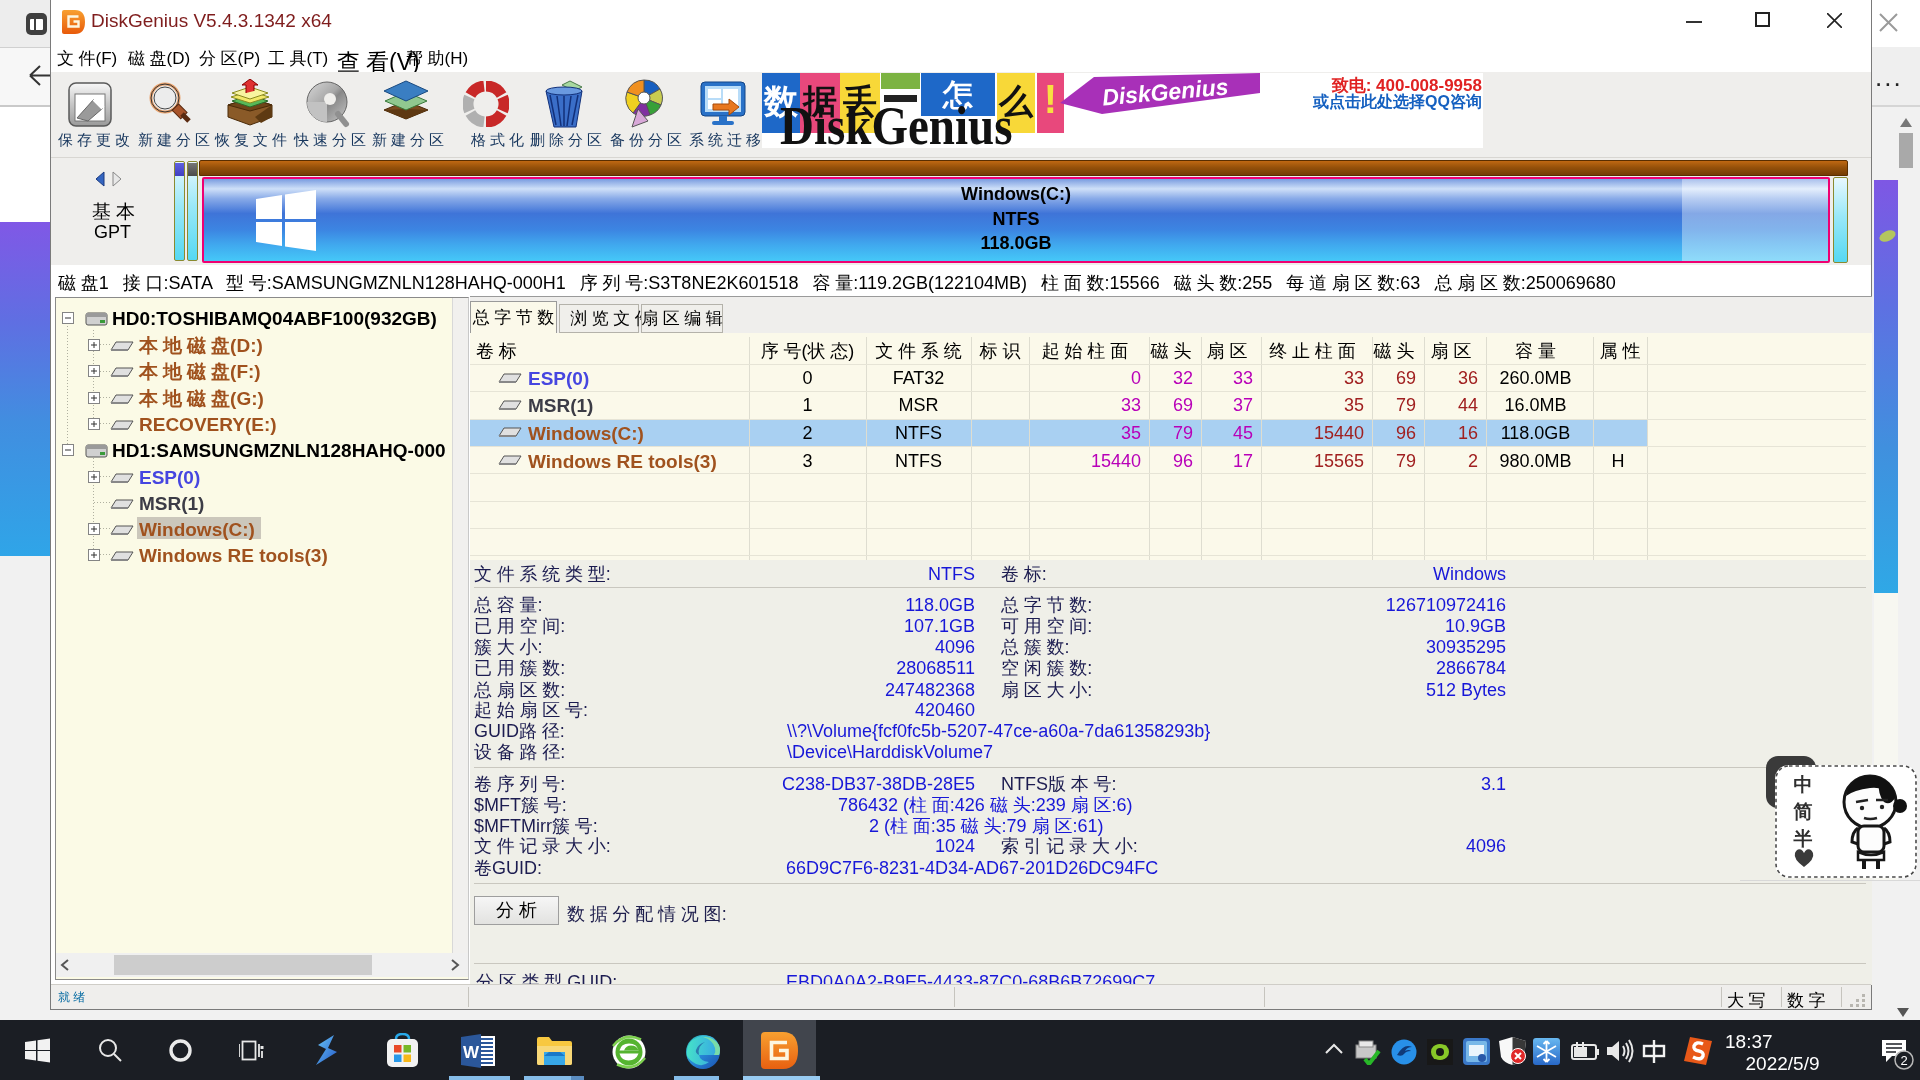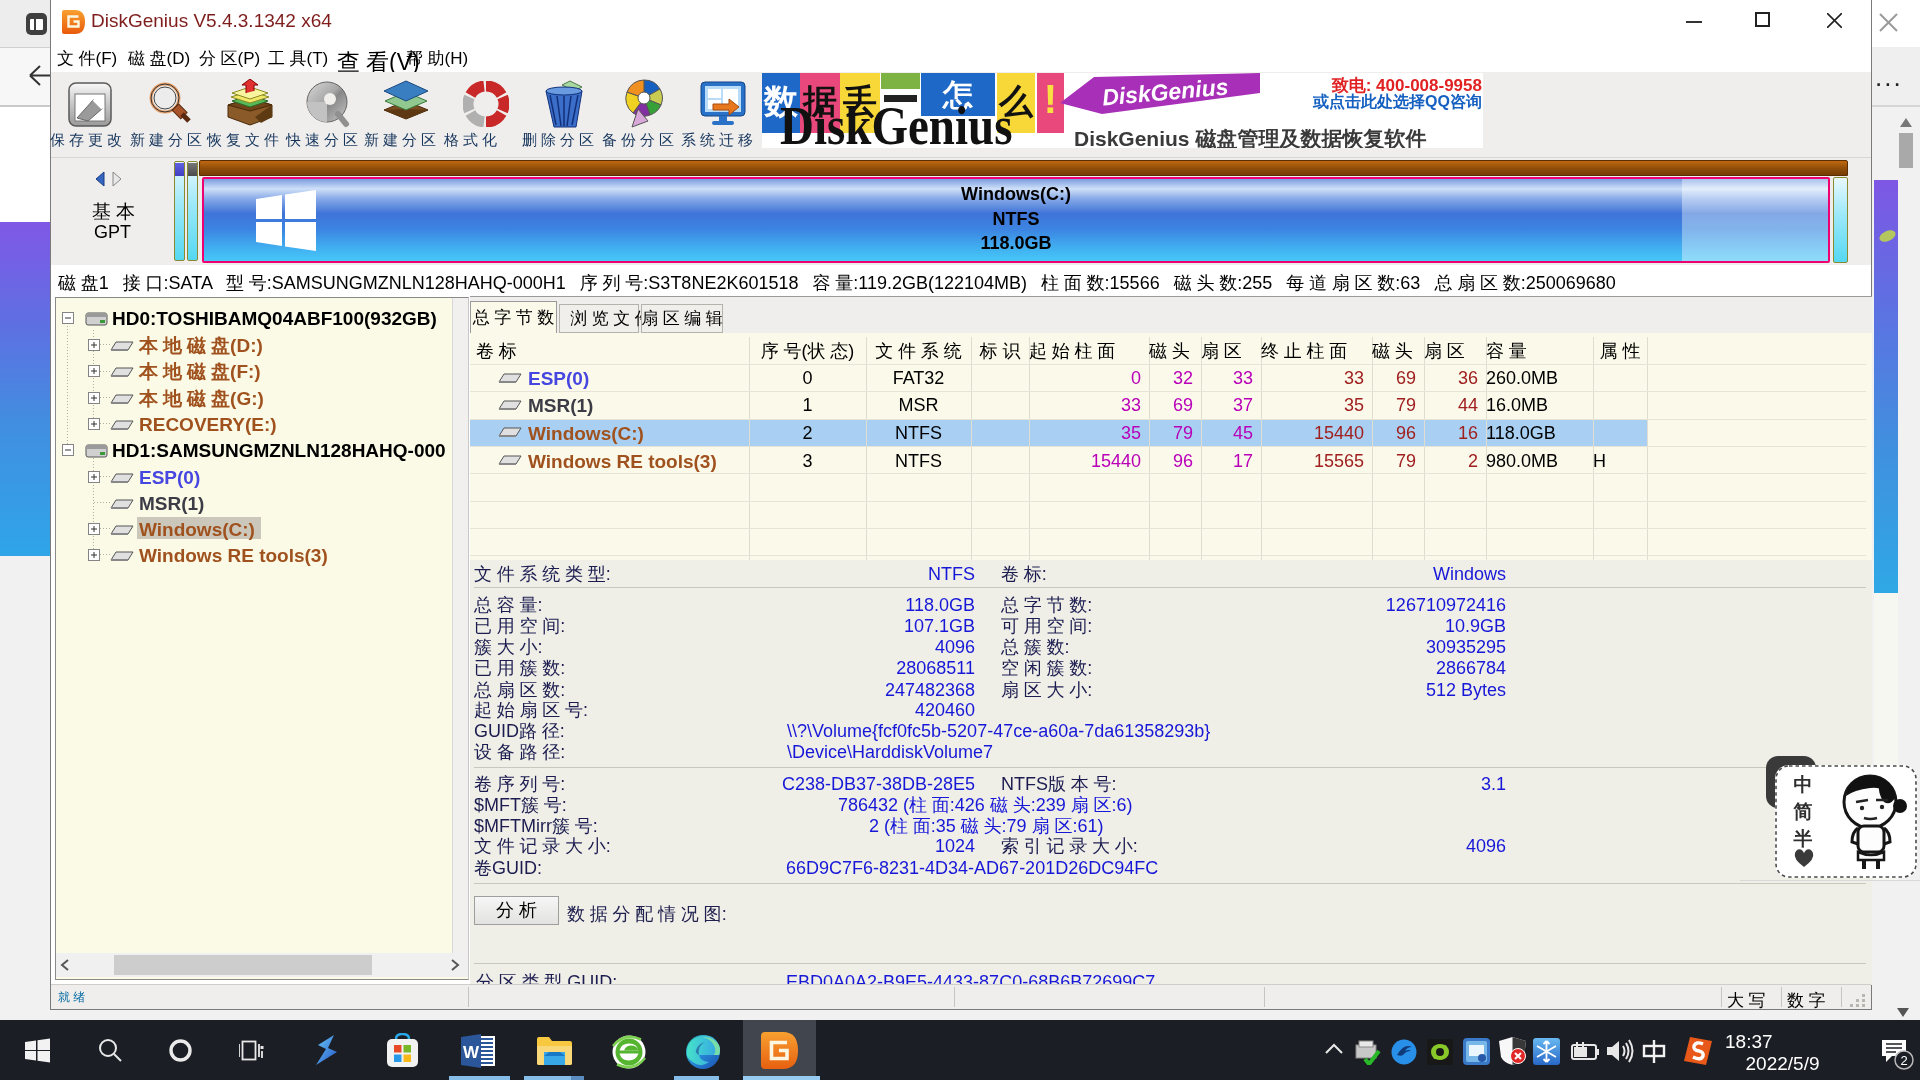--- a/index.html
+++ b/index.html
@@ -171,39 +171,38 @@
  <rect x="6" y="6" width="36" height="26" fill="#b8dcf8"></rect>
  <rect x="9" y="9" width="13" height="9" fill="#fff"></rect>
  <rect x="24" y="9" width="15" height="20" fill="#fff"></rect>
  <rect x="9" y="20" width="13" height="9" fill="#fff"></rect>
  <path d="M14 24 L30 24 L30 19 L40 27 L30 35 L30 30 L14 30 Z" fill="#e87820" stroke="#a84a08"></path>
  <rect x="20" y="36" width="8" height="5" fill="#2a72c8"></rect>
  <rect x="13" y="41" width="22" height="4" rx="2" fill="#2a72c8"></rect>
 </svg>
 <div class="a lb" style="left:681px;top:131px;width:84px">系统迁移</div>
 </div>
-<style>.lb{font-size:15px;color:#17365d;text-align:left;letter-spacing:.265em}</style>
+<style>.lb{font-size:15px;color:#17365d;text-align:right;letter-spacing:.265em}</style>
 
 <div class="a" id="banner" style="left:762px;top:73px;width:721px;height:75px;background:#ffffff;overflow:hidden">
  <div class="a" style="left:0;top:0;width:38px;height:60px;background:#1e68c8;color:#fff;font-size:34px;font-weight:bold;text-align:center;line-height:56px">数</div>
  <div class="a" style="left:38px;top:0;width:40px;height:60px;background:#e8487c;color:#111;font-size:34px;font-weight:bold;text-align:center;line-height:56px">据</div>
  <div class="a" style="left:78px;top:0;width:40px;height:60px;background:#f8d838;color:#111;font-size:34px;font-weight:bold;text-align:center;line-height:56px">丢</div>
  <div class="a" style="left:119px;top:0;width:39px;height:16px;background:#7cb342"></div>
  <div class="a" style="left:122px;top:22px;width:33px;height:7px;background:#222"></div>
  <div class="a" style="left:159px;top:0;width:74px;height:43px;background:#1e68c8;color:#fff;font-size:30px;font-weight:bold;text-align:center;line-height:44px">怎</div>
  <div class="a" style="left:235px;top:0;width:38px;height:60px;background:#f8d838;color:#111;font-size:34px;font-weight:bold;text-align:center;line-height:56px">么</div>
  <div class="a" style="left:275px;top:0;width:27px;height:60px;background:#e8487c;color:#f8e040;font-size:40px;font-weight:bold;text-align:center;line-height:52px">!</div>
  <div class="a" style="left:18px;top:22px;width:260px;font-family:'Liberation Serif',serif;font-weight:bold;font-size:47px;color:#111;transform:scaleY(1.15);transform-origin:top">DiskGenius</div>
  <svg class="a" style="left:298px;top:0" width="200" height="42" viewBox="0 0 200 42">
   <path d="M0 30 L34 4 L200 0 L200 20 L42 41 Z" fill="#a830b8"></path>
  </svg>
  <div class="a" style="left:340px;top:6px;color:#fff;font-size:23px;font-weight:bold;font-style:italic;transform:rotate(-5deg)">DiskGenius</div>
  <div class="a" style="left:500px;top:1px;width:220px;text-align:right;color:#e02222;font-size:17px;font-weight:bold">致电: 400-008-9958</div>
  <div class="a" style="left:500px;top:19px;width:220px;text-align:right;color:#1560c0;font-size:16px;font-weight:bold">或点击此处选择QQ咨询</div>
- <div class="a" style="left:312px;top:52px;width:409px;color:#3a3a3a;font-size:21px;font-weight:bold;white-space:nowrap">DiskGenius 磁盘管理及数据恢复软件</div>
 </div>
 
 <div class="a" style="left:51px;top:158px;width:1820px;height:107px;background:#efeeec"></div>
 <div id="diskbar">
 <svg class="a" style="left:93px;top:171px" width="36" height="16" viewBox="0 0 36 16">
  <path d="M11 1 L3 8 L11 15 Z" fill="#3465c0" stroke="#1a3a80"></path>
  <path d="M20 1 L28 8 L20 15 Z" fill="#e8e8e8" stroke="#888"></path>
 </svg>
 <div class="a" style="left:92px;top:199px;font-size:19px;color:#000"><span class="cj">基本</span></div>
 <div class="a" style="left:94px;top:222px;font-size:18px;color:#000">GPT</div>
@@ -522,21 +521,21 @@
 <div class="a dl" style="left:474px;top:858px"><span class="cj">卷</span>GUID:</div>
     <div class="a dv2" style="left:786px;top:858px">66D9C7F6-8231-4D34-AD67-201D26DC94FC</div>
 
 <div class="a" style="left:474px;top:896px;width:85px;height:29px;background:linear-gradient(180deg,#f6f6f6,#e2e2e0);border:1px solid #9e9e9e;text-align:center;font-size:18px;line-height:27px;color:#000"><span class="cj">分析</span></div>
 <div class="a" style="left:567px;top:902px;font-size:18px;color:#20204e"><span class="cj">数据分配情况图</span>:</div>
 <div class="a dl" style="left:476px;top:972px;height:13px;overflow:hidden"><span class="cj">分区类型</span> GUID:</div>
 <div class="a dv2" style="left:786px;top:972px;height:13px;overflow:hidden">EBD0A0A2-B9E5-4433-87C0-68B6B72699C7</div>
 </div>
 <style>
 .hl,.hc,.hr{font-size:18px;color:#000;line-height:20px}
-.hc{text-align:center}.hr{text-align:left}
+.hc{text-align:center}.hr{text-align:center}
 .nm{font-size:18px;color:#b800b8;text-align:right;line-height:20px}
 .nr{font-size:18px;color:#a02020;text-align:right;line-height:20px}
 .gv{top:337px;width:1px;height:223px;background:#deddd0}
 .gh{left:470px;width:1396px;height:1px;background:#e6e4d6}
 .sep{left:474px;width:1392px;height:1px;background:#c9c7bf}
 .dl{font-size:18px;color:#1c1c50;line-height:20px}
 .dv{font-size:18px;color:#1717d8;text-align:right;line-height:20px}
 .dv2{font-size:18px;color:#1717d8;line-height:20px}
 </style>
 

